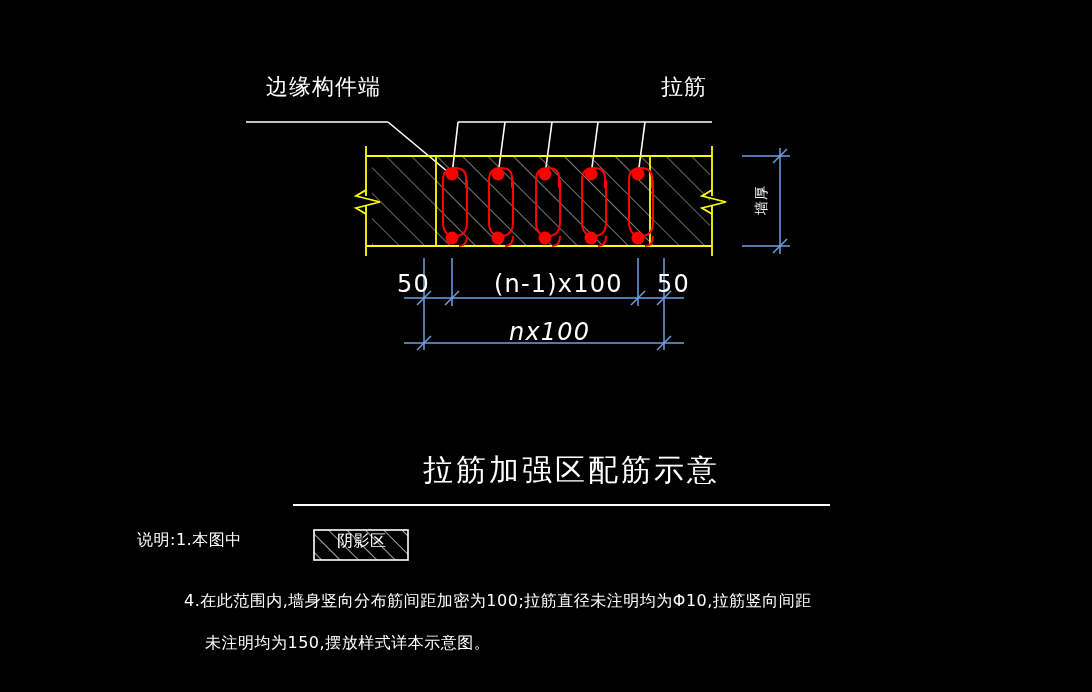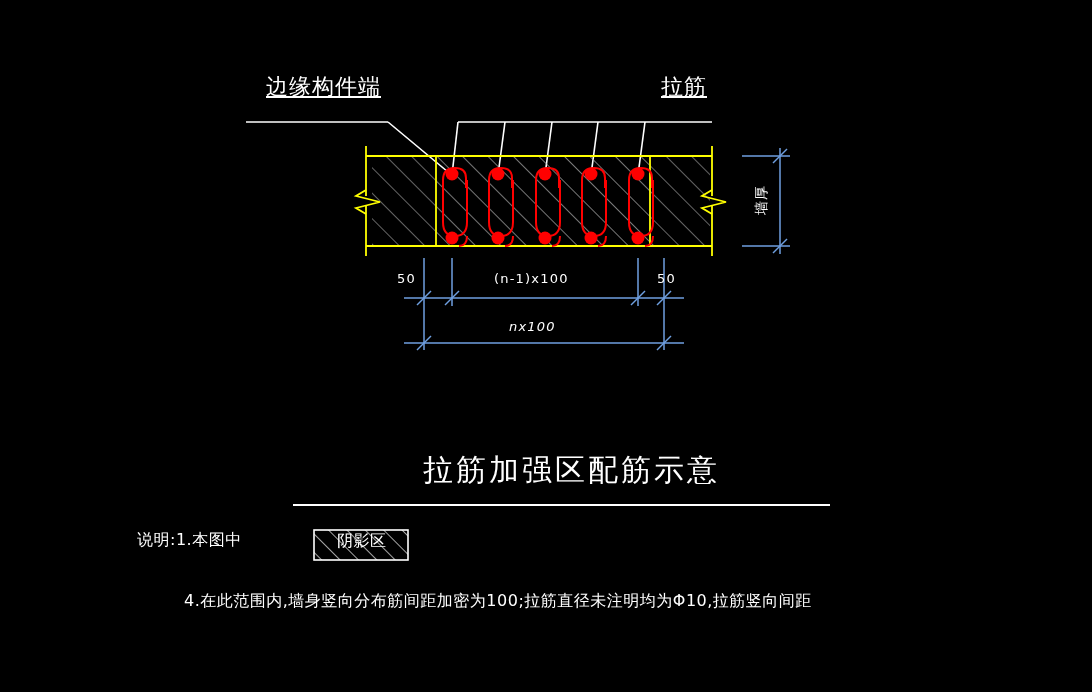--- a/index.html
+++ b/index.html
@@ -35,24 +35,23 @@
     line-height: 1;
     letter-spacing: 0.5px;
   }
   .cjk {
     font-family: "DejaVu Sans", sans-serif;
     font-weight: 400;
   }
   .label-top {
     font-size: 22px;
     letter-spacing: 1px;
-    text-decoration: underline;
   }
   .dim-txt {
-    font-size: 13px;
+    font-size: 24px;
     letter-spacing: 1.2px;
   }
   .title-txt {
     font-size: 30px;
     letter-spacing: 3px;
   }
   .note-txt {
     font-size: 16px;
     letter-spacing: 0.5px;
   }
@@ -223,14 +222,15 @@
 
   <div class="txt cjk title-txt" style="left:423px; top:455px;">拉筋加强区配筋示意</div>
 
   <div class="txt cjk note-txt" style="left:137px; top:532px;">说明:1.本图中</div>
 
   <div class="txt cjk note-txt" style="left:337px; top:533px;">阴影区</div>
 
 
   <div class="txt cjk note-txt" style="left:184px; top:593px;">4.在此范围内,墙身竖向分布筋间距加密为100;拉筋直径未注明均为Φ10,拉筋竖向间距</div>
 
+  <div class="txt cjk note-txt" style="left:205px; top:635px;">未注明均为150,摆放样式详本示意图。</div>
 
 </div>
 
 </body></html>

